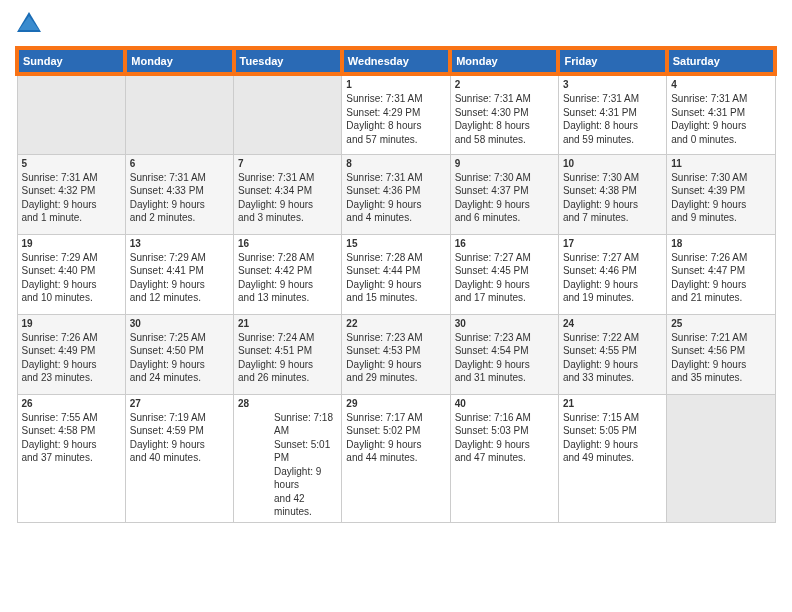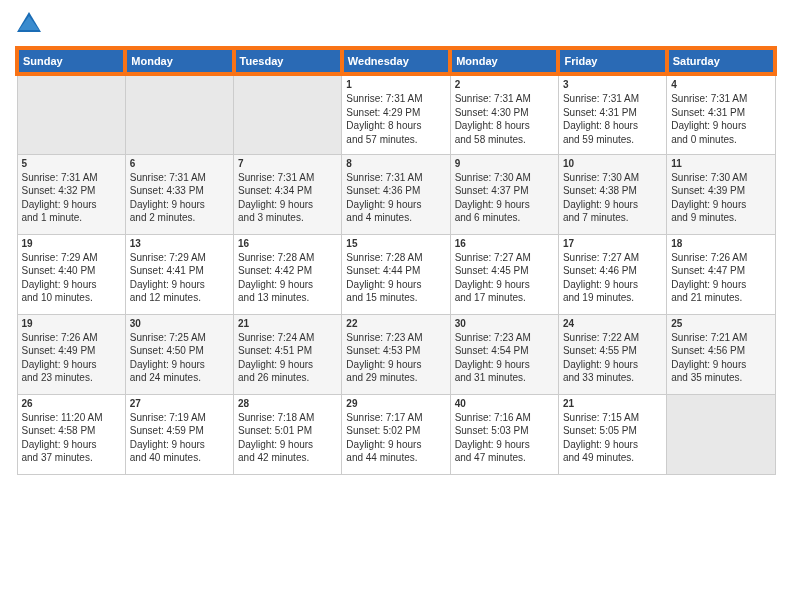--- a/index.html
+++ b/index.html
@@ -316,35 +316,35 @@
             <span class="day-num">25</span>
             <div class="day-info" style="white-space: pre-line;">Sunrise: 7:21 AM
 Sunset: 4:56 PM
 Daylight: 9 hours
 and 35 minutes.</div>
           </td>
         </tr>
         <tr>
           <td>
             <span class="day-num">26</span>
-            <div class="day-info" style="white-space: pre-line;">Sunrise: 11:20 AM
+            <div class="day-info" style="white-space: pre-line;">Sunrise: 7:55 AM
 Sunset: 4:58 PM
 Daylight: 9 hours
 and 37 minutes.</div>
           </td>
           <td>
             <span class="day-num">27</span>
             <div class="day-info" style="white-space: pre-line;">Sunrise: 7:19 AM
 Sunset: 4:59 PM
 Daylight: 9 hours
 and 40 minutes.</div>
           </td>
           <td>
             <span class="day-num">28</span>
-            <div class="day-info" style="white-space: pre-line;">Sunrise: 7:18 AM
+            <div class="day-info" style="white-space: pre-line; margin-left: 36px;">Sunrise: 7:18 AM
 Sunset: 5:01 PM
 Daylight: 9 hours
 and 42 minutes.</div>
           </td>
           <td>
             <span class="day-num">29</span>
             <div class="day-info" style="white-space: pre-line;">Sunrise: 7:17 AM
 Sunset: 5:02 PM
 Daylight: 9 hours
 and 44 minutes.</div>

